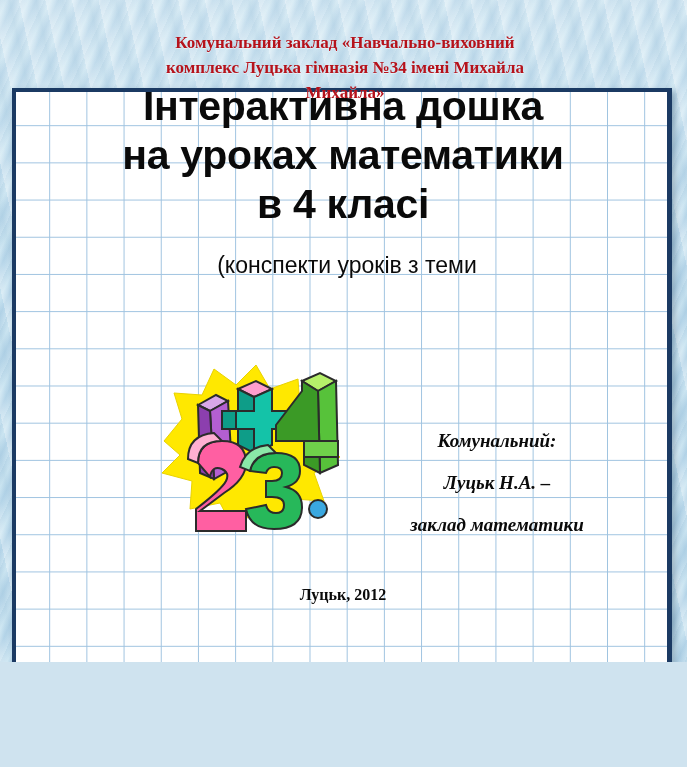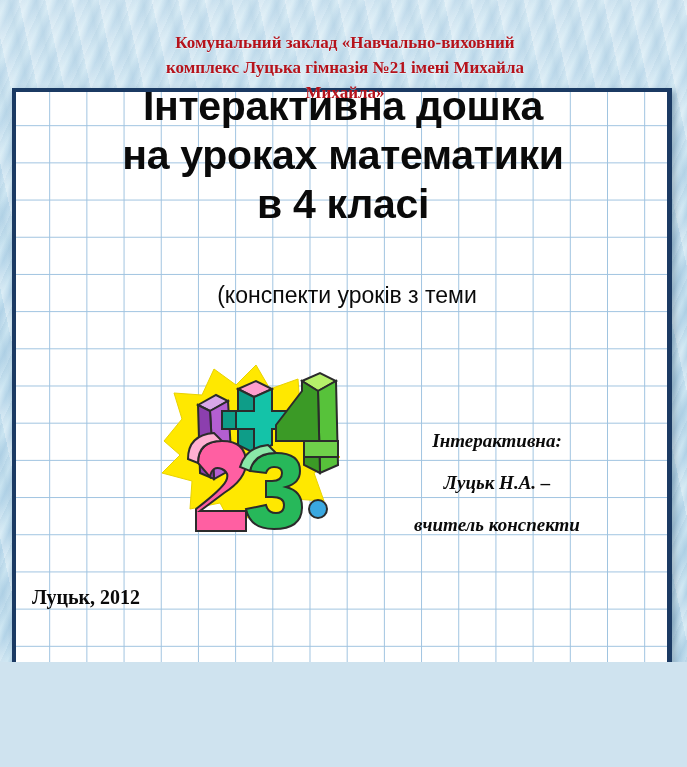--- a/index.html
+++ b/index.html
@@ -112,21 +112,20 @@
   #subtitle {
     position: absolute;
     left: 100px;
     top: 250px;
     width: 470px;
     text-align: center;
     font-family: "Liberation Sans", sans-serif;
     font-size: 23px;
     line-height: 30px;
     color: #0a0a0a;
-    margin-top: 30px;
   }
 
   
   #author {
     position: absolute;
     left: 330px;
     top: 420px;
     width: 310px;
     text-align: center;
     font-family: "Liberation Serif", serif;
@@ -136,23 +135,24 @@
     line-height: 42px;
     color: #0a0a0a;
   }
 
   
   #footer {
     position: absolute;
     left: 20px;
     top: 586px;
     width: 622px;
-    font-family: "Liberation Serif", serif;
-    font-weight: bold;
-    font-size: 20px;
+    text-align: center;
+    font-family: "Liberation Serif", serif;
+    font-weight: bold;
+    font-size: 16px;
     color: #0a0a0a;
   }
 
   
   #clipart {
     position: absolute;
     left: 140px;
     top: 345px;
     width: 215px;
     height: 200px;
@@ -164,21 +164,21 @@
 
 <div id="page">
 
   <div id="sheet"></div>
   <div id="sheet-frame"></div>
 
   <div id="content">
 
     <div id="org">
       <div>Комунальний заклад «Навчально-виховний</div>
-      <div>комплекс Луцька гімназія №21 імені Михайла</div>
+      <div>комплекс Луцька гімназія №34 імені Михайла</div>
       <div>Михайла»</div>
     </div>
 
     <div id="title">
       <div>Інтерактивна дошка</div>
       <div>на уроках математики</div>
       <div>в 4 класі</div>
     </div>
 
     <div id="subtitle">
@@ -219,21 +219,21 @@
           <path d="M98,126 q4,-18 26,-18 l-8,-8 q-22,2 -28,22 z" fill="#8ae8a8" stroke="#2b2b2b" stroke-width="2"></path>
         </g>
 
         <g>
           <ellipse cx="166" cy="164" rx="9" ry="9" fill="#3aa8e0" stroke="#2b2b2b" stroke-width="2"></ellipse>
         </g>
       </svg>
     </div>
 
     <div id="author">
-      <div>Інтерактивна:</div>
+      <div>Комунальний:</div>
       <div>Луцьк Н.А. –</div>
-      <div>вчитель конспекти</div>
+      <div>заклад математики</div>
     </div>
 
     <div id="footer">Луцьк, 2012</div>
 
   </div>
 </div>
 
 </body></html>

